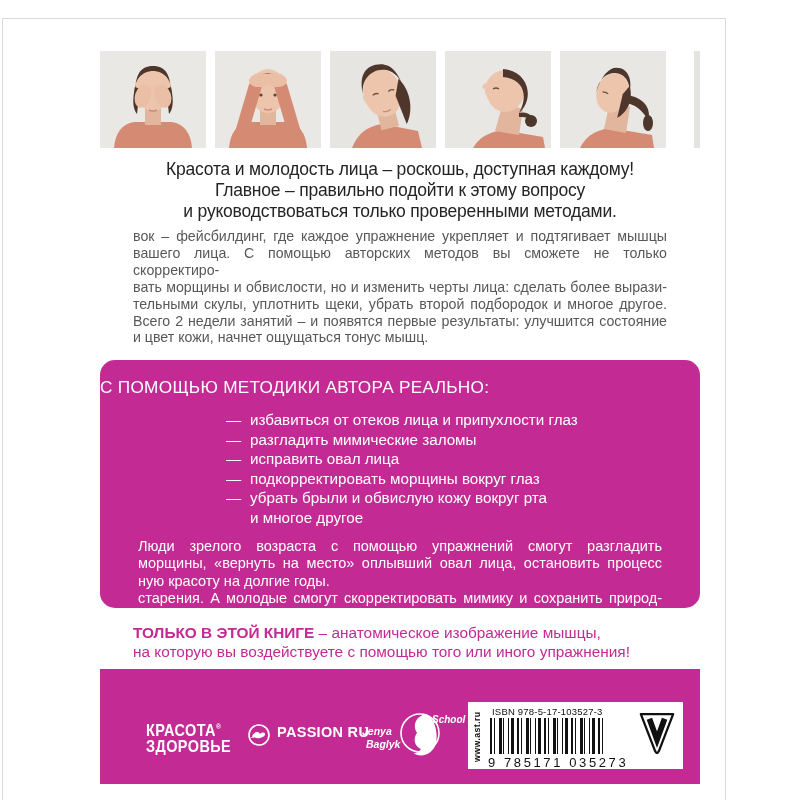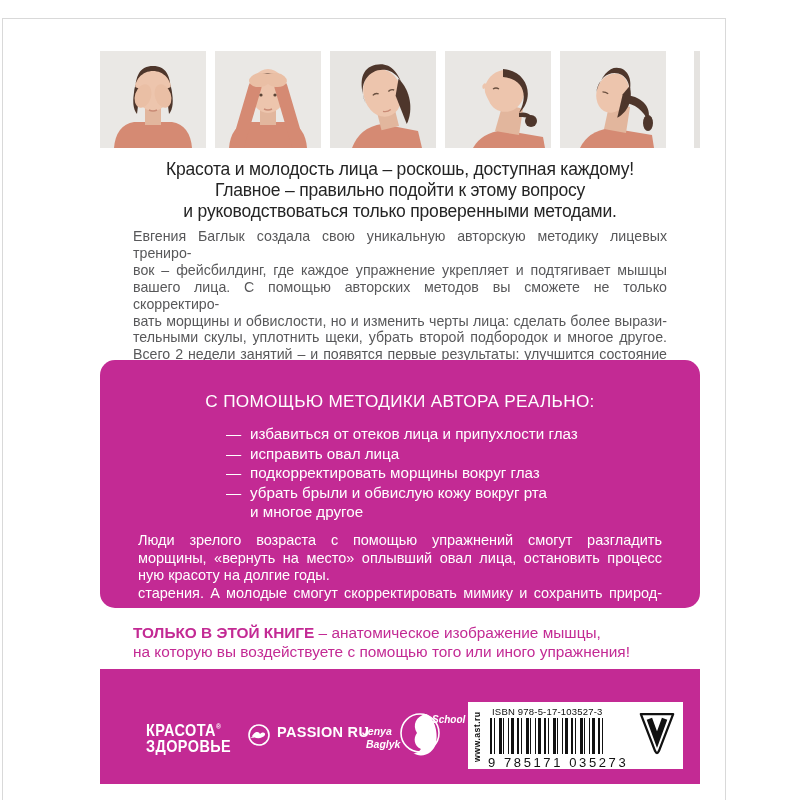--- a/index.html
+++ b/index.html
@@ -19,21 +19,21 @@
 
   
   .intro{position:absolute;left:133px;top:212px;width:534px;font-size:14.2px;
          line-height:16.9px;color:#58585a;}
   .jline{text-align:justify;text-align-last:justify;}
   .jline.last{text-align:justify;text-align-last:left;}
 
   
   .benefits{position:absolute;left:100px;top:344px;width:600px;height:248px;
             background:#c32a94;border-radius:15px;color:#fff;}
-  .benefits-title{padding-top:31px;text-align:center;font-size:17.2px;letter-spacing:.3px;}
+  .benefits-title{padding-top:17px;text-align:left;font-size:17.2px;letter-spacing:.3px;}
   .benefits-list{margin:12px 0 0 126px;font-size:15.2px;line-height:19.6px;}
   .b-item .dash{display:inline-block;width:24px;}
   .b-more{padding-left:24px;}
   .benefits-para{margin:10px 38px 0 38px;font-size:14.5px;line-height:17.6px;}
 
   
   .highlight{position:absolute;left:133px;top:607px;width:545px;font-size:15.4px;
              line-height:19.2px;color:#c32a94;}
   .hl-bold{font-weight:bold;}
 
@@ -149,33 +149,33 @@
   </div>
   <div class="photo-sliver"></div>
 
   <div class="headline">
     <div>Красота и молодость лица – роскошь, доступная каждому!</div>
     <div>Главное – правильно подойти к этому вопросу</div>
     <div>и руководствоваться только проверенными методами.</div>
   </div>
 
   <div class="intro">
-    <div class="jline">Евгения Баглык создала свою уникальную авторскую методику лицевых трениро-</div>
     <div class="jline">вок – фейсбилдинг, где каждое упражнение укрепляет и подтягивает мышцы</div>
     <div class="jline">вашего лица. С помощью авторских методов вы сможете не только скорректиро-</div>
     <div class="jline">вать морщины и обвислости, но и изменить черты лица: сделать более вырази-</div>
     <div class="jline">тельными скулы, уплотнить щеки, убрать второй подбородок и многое другое.</div>
     <div class="jline">Всего 2 недели занятий – и появятся первые результаты: улучшится состояние</div>
     <div class="jline last">и цвет кожи, начнет ощущаться тонус мышц.</div>
   </div>
 
   <div class="benefits">
     <div class="benefits-title">С ПОМОЩЬЮ МЕТОДИКИ АВТОРА РЕАЛЬНО:</div>
     <div class="benefits-list">
       <div class="b-item"><span class="dash">—</span><span>избавиться от отеков лица и припухлости глаз</span></div>
+      <div class="b-item"><span class="dash">—</span><span>разгладить мимические заломы</span></div>
       <div class="b-item"><span class="dash">—</span><span>исправить овал лица</span></div>
       <div class="b-item"><span class="dash">—</span><span>подкорректировать морщины вокруг глаз</span></div>
       <div class="b-item"><span class="dash">—</span><span>убрать брыли и обвислую кожу вокруг рта</span></div>
       <div class="b-more">и многое другое</div>
     </div>
     <div class="benefits-para">
       <div class="jline">Люди зрелого возраста с помощью упражнений смогут разгладить</div>
       <div class="jline">морщины, «вернуть на место» оплывший овал лица, остановить процесс</div>
       <div class="jline last">ную красоту на долгие годы.</div>
       <div class="jline">старения. А молодые смогут скорректировать мимику и сохранить природ-</div>

